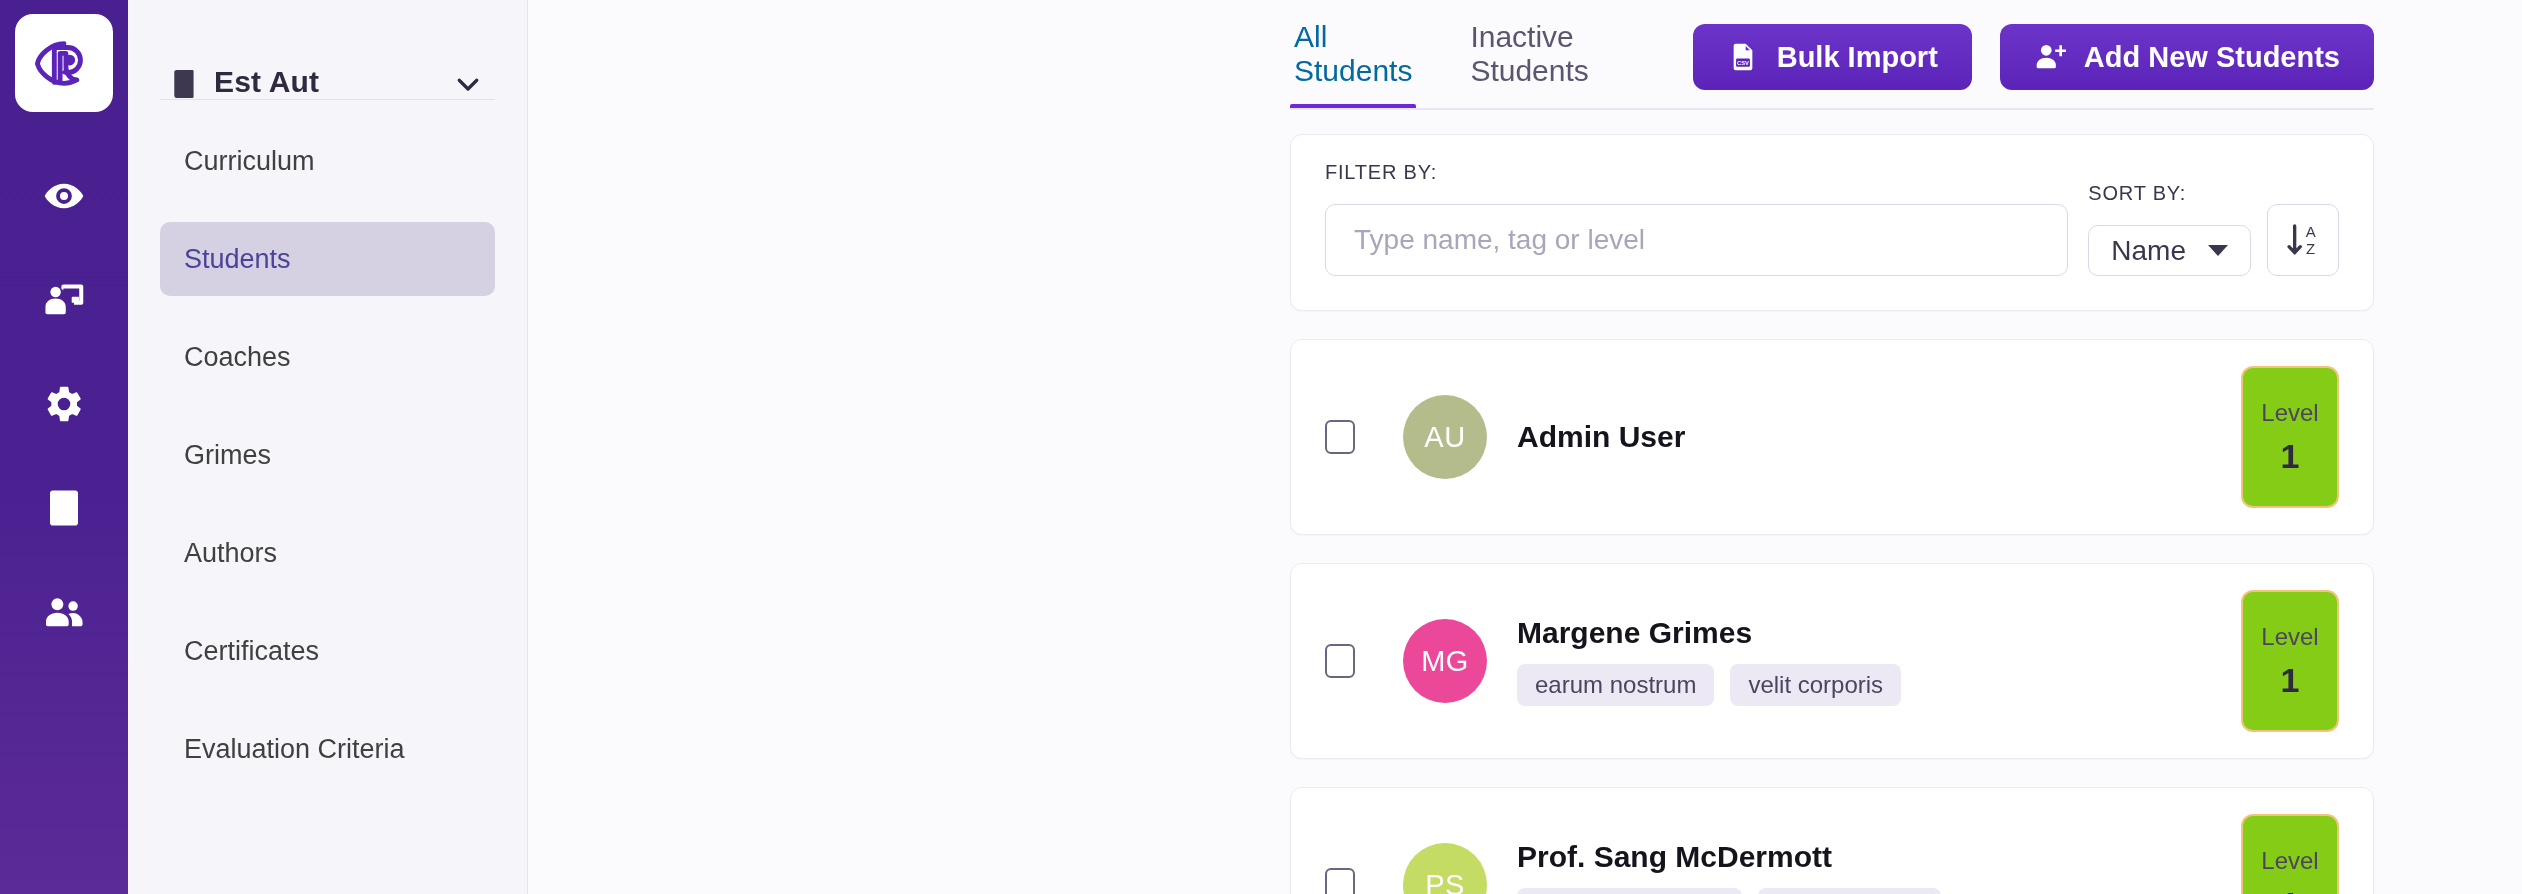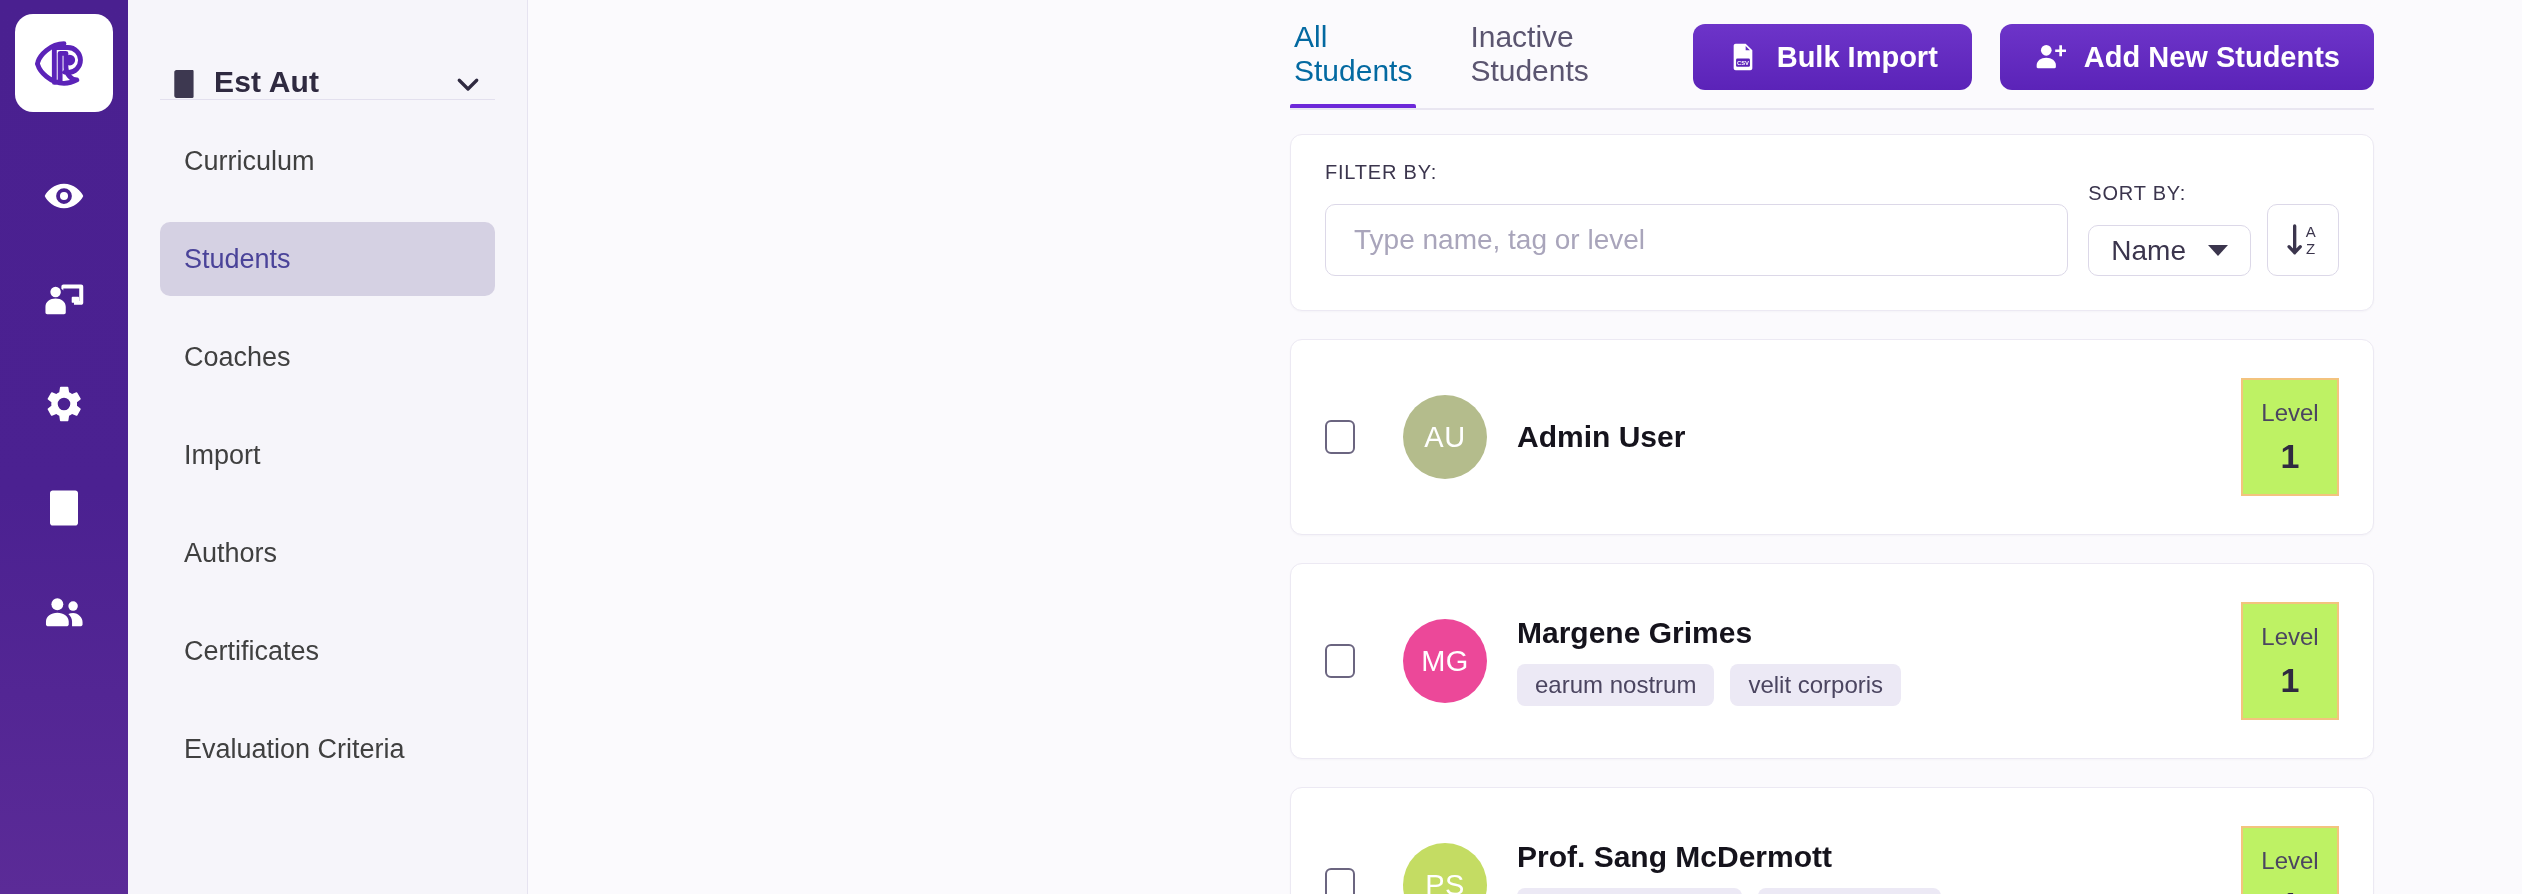--- a/index.html
+++ b/index.html
@@ -145,22 +145,22 @@
     font-size: 29px; color: #ffffff; margin-right: 30px; letter-spacing: .5px;
   }
   .who { flex: 1; display: flex; flex-direction: column; gap: 14px; }
   .who-name { font-size: 30px; font-weight: bold; color: #15131c; }
   .tags { display: flex; gap: 16px; }
   .tag {
     background: #ece9f5; color: #4b4560; font-size: 24px;
     padding: 7px 18px; border-radius: 8px; white-space: nowrap;
   }
   .level {
-    width: 98px; height: 118px; border: 2px solid #f3c37e; border-radius: 0;
-    background: #bef264; display: flex; flex-direction: column;
+    width: 98px; height: 142px; border: 2px solid #f3c37e; border-radius: 12px;
+    background: #84cc16; display: flex; flex-direction: column;
     align-items: center; justify-content: center; gap: 10px; margin-left: 24px;
   }
   .level-cap { font-size: 24px; color: #4b4560; }
   .level-num { font-size: 34px; font-weight: bold; color: #2f2a40; }
 </style>
 </head>
 <body>
 
 <div class="app">
 
@@ -228,21 +228,21 @@
       <div class="nav-item">
           <span>Curriculum</span>
         </div>
       <div class="nav-item active">
           <span>Students</span>
         </div>
       <div class="nav-item">
           <span>Coaches</span>
         </div>
       <div class="nav-item">
-          <span>Import</span>
+          <span>Grimes</span>
         </div>
       <div class="nav-item">
           <span>Authors</span>
         </div>
       <div class="nav-item">
           <span>Certificates</span>
         </div>
       <div class="nav-item">
           <span>Evaluation Criteria</span>
         </div>

